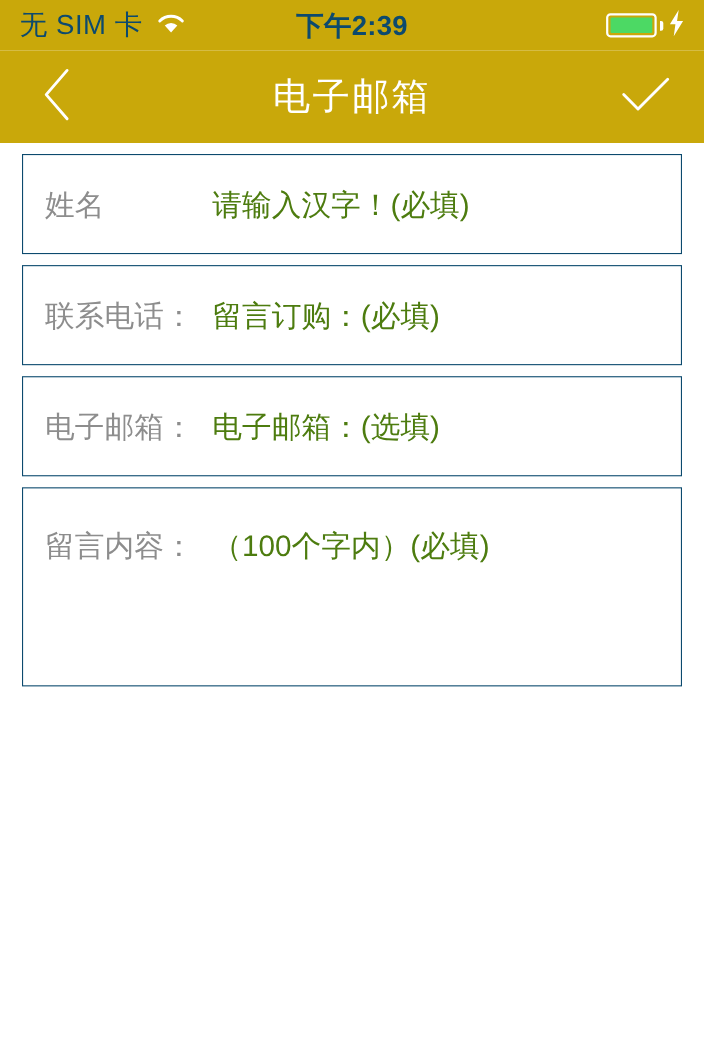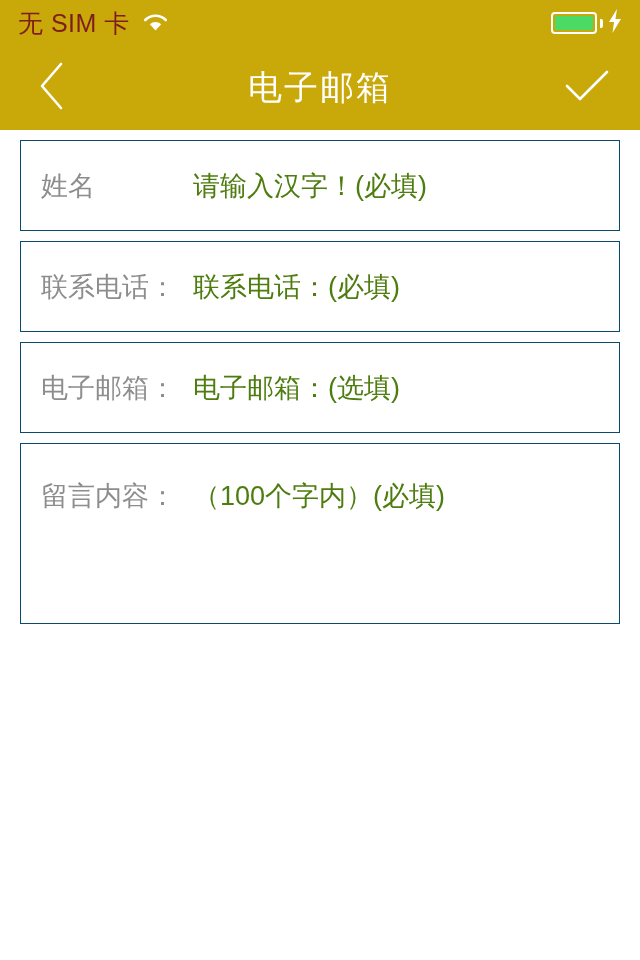--- a/index.html
+++ b/index.html
@@ -10,21 +10,21 @@
     overflow:hidden;
   }
 
   
   .status-bar {
     height:46px;
     background:#c9a80a;
     display:flex; align-items:center;
     padding:0 18px;
     position:relative;
-    color:#7f1d1d;
+    color:#0c4a6e;
   }
   .status-left {
     display:flex; align-items:center; gap:9px;
     font-size:25px; letter-spacing:.5px;
   }
   .carrier-text { font-size:25px; line-height:1; white-space:nowrap; }
   .wifi-icon { display:block; margin-left:3px; }
   .status-time {
     position:absolute; left:0; right:0;
     text-align:center;
@@ -114,20 +114,21 @@
   <div class="status-left">
     <span class="carrier-text">无 SIM 卡</span>
     <span class="wifi-icon">
       <svg width="27" height="20" viewBox="0 0 27 20">
         <path d="M13.5 18.5 L7.8 12.2 A8.2 8.2 0 0 1 19.2 12.2 Z" fill="#ffffff"></path>
         <path d="M3.2 8.0 A14.6 14.6 0 0 1 23.8 8.0" stroke="#ffffff" stroke-width="2.6" fill="none" stroke-linecap="round"></path>
       </svg>
     </span>
   </div>
 
+  <div class="status-time">下午2:39</div>
 
   <div class="status-right">
     <div class="battery">
       <div class="battery-fill"></div>
     </div>
     <div class="battery-cap"></div>
     <span class="bolt-icon">
       <svg width="14" height="24" viewBox="0 0 14 24">
         <path d="M9 0 L1 13 L6 13 L4.5 24 L13 10 L7.5 10 Z" fill="#ffffff"></path>
       </svg>
@@ -157,21 +158,21 @@
 
 <div class="form-area">
 
   <div class="field-card short">
     <span class="field-label">姓名</span>
     <span class="field-placeholder">请输入汉字！(必填)</span>
   </div>
 
   <div class="field-card short">
     <span class="field-label">联系电话：</span>
-    <span class="field-placeholder">联系电话：(必填)</span>
+    <span class="field-placeholder">留言订购：(必填)</span>
   </div>
 
   <div class="field-card short">
     <span class="field-label">电子邮箱：</span>
     <span class="field-placeholder">电子邮箱：(选填)</span>
   </div>
 
 
   <div class="field-card textarea-card">
     <span class="field-label">留言内容：</span>

